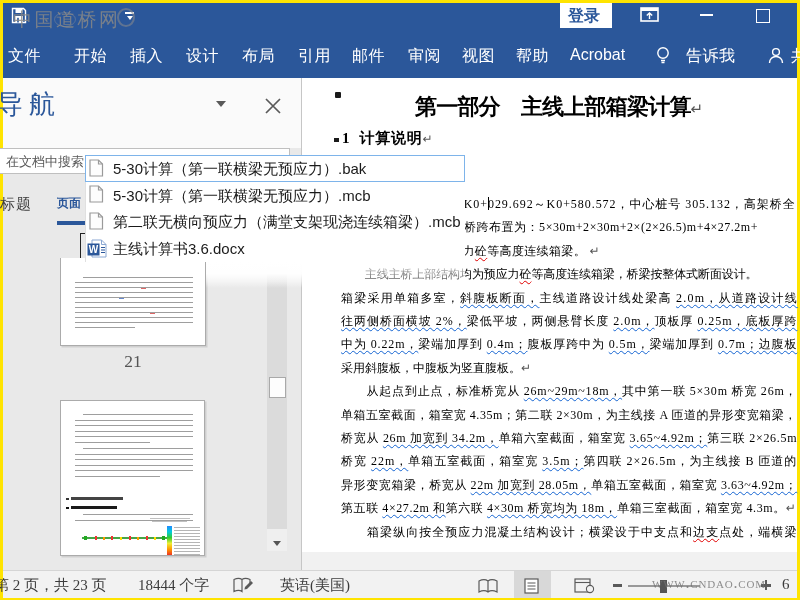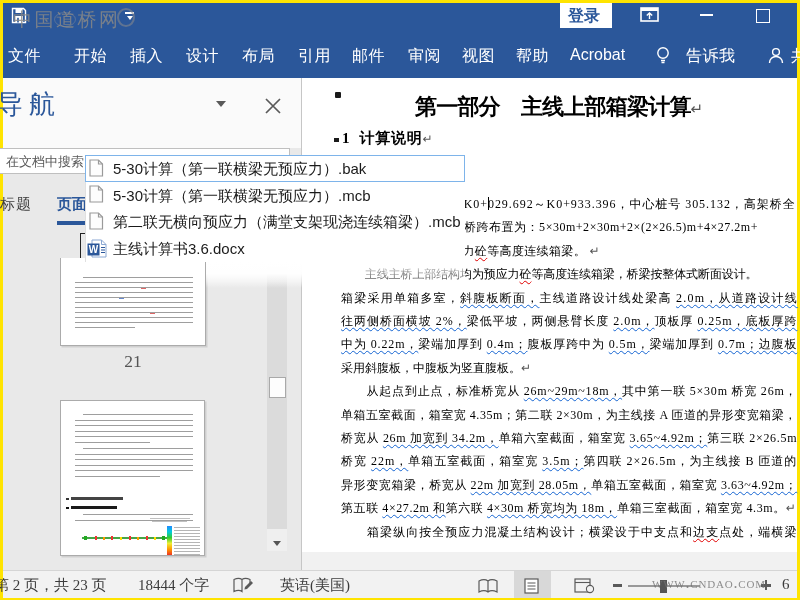--- a/index.html
+++ b/index.html
@@ -81,21 +81,21 @@
   <div class="tab" style="left:791px;">共享</div>
 
   <div class="abs" style="left:-3px;top:87px;font-size:26px;color:#2B579A;letter-spacing:6px;">导航</div>
   <div class="abs" style="left:216px;top:101px;width:0;height:0;border-left:5.5px solid transparent;border-right:5.5px solid transparent;border-top:6.5px solid #595959"></div>
   <svg class="abs" style="left:264px;top:97px" width="18" height="18" viewBox="0 0 18 18">
     <path d="M2 2 L16 16 M16 2 L2 16" stroke="#5a5a5a" stroke-width="1.7"></path>
   </svg>
   <div class="abs" style="left:-5px;top:147.5px;width:295px;height:26.5px;background:#fff;border:1px solid #BFBFBF"></div>
   <div class="abs" style="left:6px;top:153px;font-size:13px;color:#595959;">在文档中搜索</div>
   <div class="abs" style="left:0px;top:195px;font-size:15px;color:#3d3d3d;letter-spacing:1px;">标题</div>
-  <div class="abs" style="left:57px;top:195px;font-size:15px;color:#2B579A;font-weight:bold;">页面</div>
+  <div class="abs" style="left:57px;top:195px;font-size:12px;color:#2B579A;font-weight:bold;">页面</div>
   <div class="abs" style="left:57px;top:221px;width:29px;height:3.5px;background:#2B579A"></div>
   <div class="abs" style="left:112px;top:195px;font-size:15px;color:#3d3d3d;">结果</div>
 
   <div class="abs" style="left:80px;top:233px;width:1px;height:29px;background:#222"></div>
   <div class="abs" style="left:80px;top:233px;width:6px;height:1px;background:#222"></div>
   <div class="abs" style="left:80px;top:261px;width:6px;height:1px;background:#222"></div>
 
   <div class="abs" style="left:60px;top:258px;width:146px;height:88px;background:#fff;border:1px solid #ABABAB;border-top:none;box-shadow:1.5px 1.5px 0 rgba(160,160,160,0.35)"></div>
   </div>
   <i class="ln" style="left:83px;top:277.0px;width:110px;height:1.4px;background:#9E9E9E"></i>
@@ -163,21 +163,21 @@
   <div class="abs" style="left:268.5px;top:377px;width:17px;height:21px;background:#FDFDFD;border:1px solid #A9A9A9"></div>
   <div class="abs" style="left:267px;top:529px;width:20px;height:22px;background:#EFEFEF"></div>
   <div class="abs" style="left:273px;top:541px;width:0;height:0;border-left:4.5px solid transparent;border-right:4.5px solid transparent;border-top:5px solid #555"></div>
 
   <div class="abs" style="left:335px;top:92px;width:5.5px;height:5.5px;background:#1a1a1a;border-radius:1px"></div>
   <div class="abs" style="left:415px;top:92px;font-family:'Liberation Serif',serif;font-size:22px;font-weight:bold;white-space:nowrap;color:#000;letter-spacing:-0.8px;">第一部分　主线上部箱梁计算<span class="pm" style="font-size:15px;font-weight:normal;">↵</span></div>
   <div class="abs" style="left:334px;top:137.5px;width:4.5px;height:4.5px;background:#1a1a1a"></div>
   <div class="abs" style="left:342px;top:128.5px;font-size:15px;font-weight:bold;color:#000;white-space:nowrap;letter-spacing:0.8px;">1&nbsp;&nbsp;计算说明<span class="pm" style="font-weight:normal;">↵</span></div>
   <div class="abs" style="left:488px;top:197px;width:1px;height:13px;background:#000"></div>
   <div id="bodylines">
-  <div class="bl" style="left:463.7px;top:196.0px;letter-spacing:0.95px;">K0+029.692～K0+933.396，中心桩号 305.132，高架桥全</div>
+  <div class="bl" style="left:463.7px;top:196.0px;letter-spacing:0.95px;">K0+029.692～K0+580.572，中心桩号 305.132，高架桥全</div>
   <div class="bl" style="left:464px;top:219.4px;letter-spacing:0.52px;">桥跨布置为：5×30m+2×30m+2×(2×26.5)m+4×27.2m+</div>
   <div class="bl" style="left:462.5px;top:242.8px;letter-spacing:0.35px;">力<span class="r">砼</span>等高度连续箱梁。 <span class="pm">↵</span></div>
   <div class="bl" style="left:341px;top:266.2px;letter-spacing:-0.1px;">　　主线主桥上部结构均为预应力<span class="r">砼</span>等高度连续箱梁，桥梁按整体式断面设计。</div>
   <div class="bl" style="left:341px;top:289.6px;letter-spacing:1.23px;">箱梁采用单箱多室，<span class="b">斜腹板断面，</span>主线道路设计线处梁高 <span class="b">2.0m，从道路设计线</span></div>
   <div class="bl" style="left:341px;top:313.0px;letter-spacing:0.97px;"><span class="b">往两侧桥面横坡 2%，</span>梁低平坡，两侧悬臂长度 <span class="b">2.0m，</span>顶板厚 <span class="b">0.25m，底板厚跨</span></div>
   <div class="bl" style="left:341px;top:336.4px;letter-spacing:0.89px;"><span class="b">中为 0.22m，</span>梁端加厚到 <span class="b">0.4m；</span>腹板厚跨中为 <span class="b">0.5m，</span>梁端加厚到 <span class="b">0.7m；</span><span class="b">边腹板</span></div>
   <div class="bl" style="left:341px;top:359.8px;">采用斜腹板，中腹板为竖直腹板。<span class="pm">↵</span></div>
   <div class="bl" style="left:341px;top:383.2px;letter-spacing:0.78px;">　　从起点到止点，标准桥宽从 <span class="b">26m~29m~18m，</span>其中第一联 5×30m 桥宽 26m，</div>
   <div class="bl" style="left:341px;top:406.6px;letter-spacing:0.53px;">单箱五室截面，箱室宽 4.35m；第二联 2×30m，为主线接 A 匝道的异形变宽箱梁，</div>
   <div class="bl" style="left:341px;top:430.0px;letter-spacing:0.72px;">桥宽从 <span class="b">26m 加宽到 34.2m，</span>单箱六室截面，箱室宽 <span class="b">3.65~4.92m；</span>第三联 2×26.5m</div>

